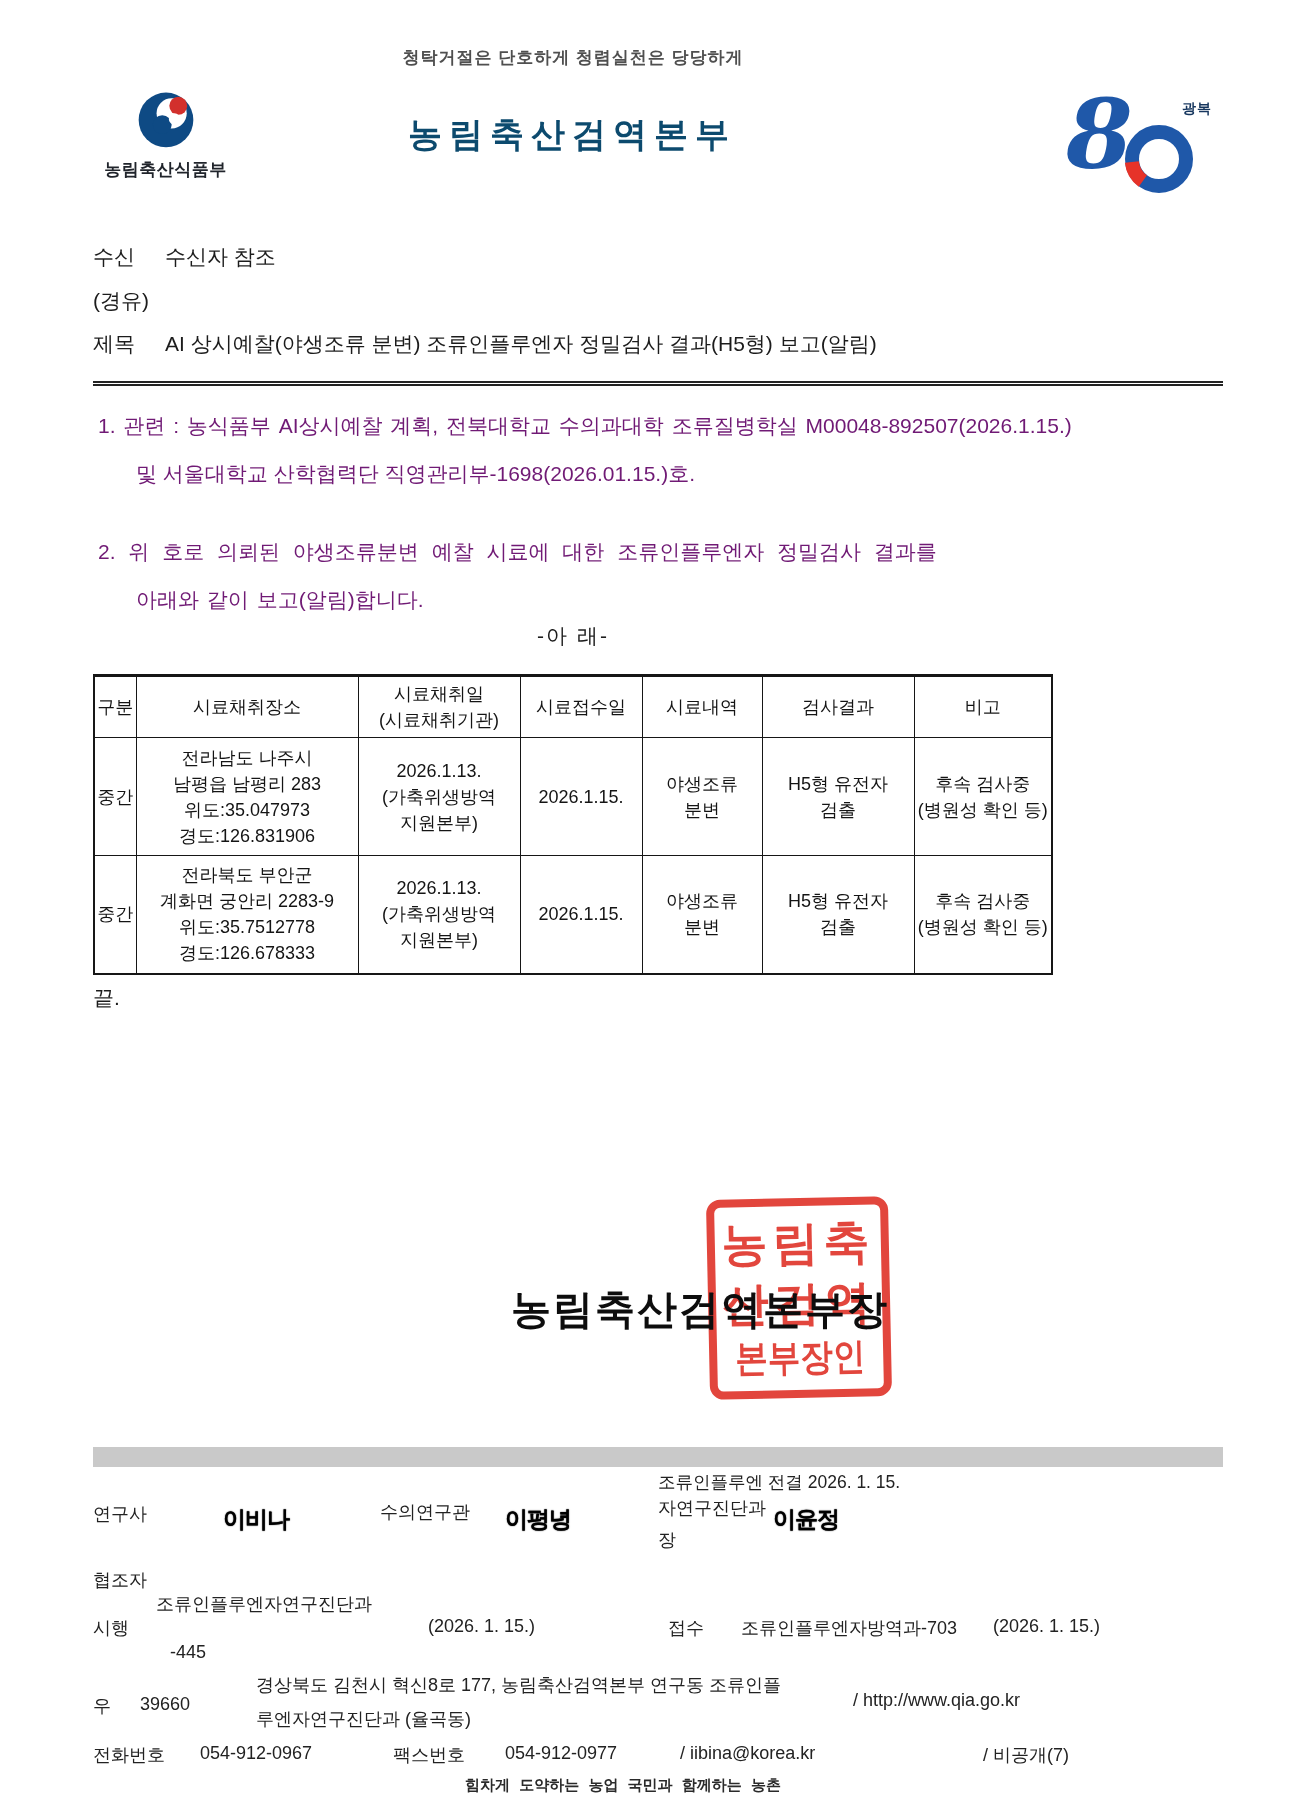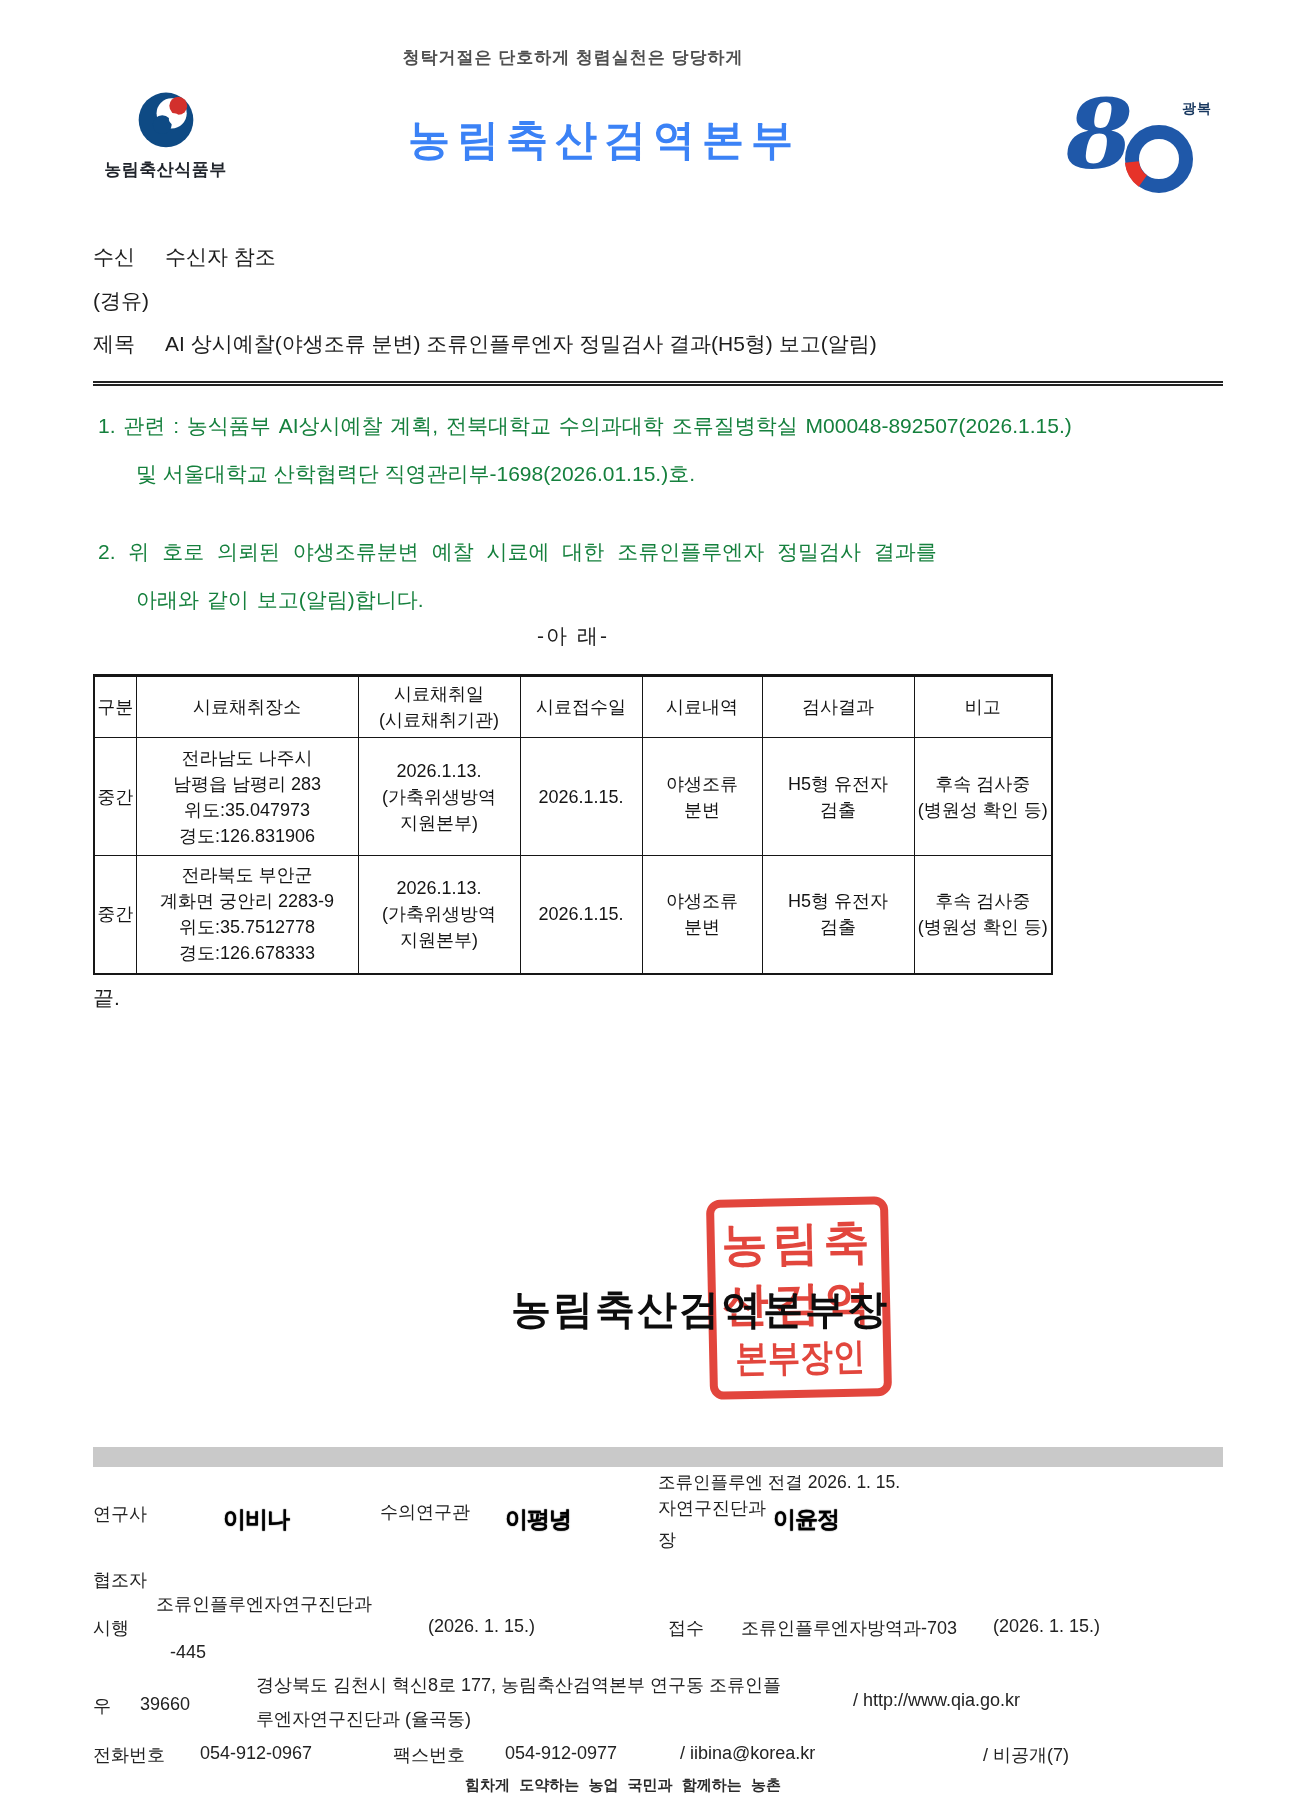--- a/index.html
+++ b/index.html
@@ -13,38 +13,38 @@
   .nowrap { white-space:nowrap; }
 
   
   .slogan-top { left:0; top:46px; width:1130px; text-align:center;
     font-size:17px; letter-spacing:1px; color:#4f4f4f; font-weight:600; }
 
   
   .ministry-logo { left:70px; top:86px; width:175px; text-align:center; }
   .ministry-logo svg { display:block; margin:0 auto; }
   .ministry-label { margin-top:6px; font-size:17px; font-weight:700; color:#20242b; letter-spacing:0.5px; }
-  .agency-title { left:400px; top:112px; font-size:42px; font-weight:900;
-    letter-spacing:7px; color:#3b82f6; }
+  .agency-title { left:400px; top:112px; font-size:34px; font-weight:900;
+    letter-spacing:7px; color:#0c4a6e; }
   .logo80 { left:1050px; top:84px; width:180px; height:120px; }
   .logo80-num { position:absolute; left:8px; top:-6px;
     font-family:"DejaVu Serif", serif; font-style:italic; font-weight:900;
     font-size:96px; color:#1f58a9; letter-spacing:-6px; }
   .logo80-label { position:absolute; left:124px; top:16px; font-size:14px;
     font-weight:800; color:#16365e; letter-spacing:1px; }
 
   
   .line-recv { left:85px; top:243px; font-size:21px; }
   .line-via  { left:85px; top:287px; font-size:21px; }
   .line-subj { left:85px; top:330px; font-size:21px; }
   .lbl-gap { display:inline-block; width:30px; }
   .rule-double { left:85px; top:381px; width:1130px; height:5px;
     border-top:2.5px solid #232323; border-bottom:2.5px solid #232323; }
 
-  .body-line { font-size:21px; color:#15803d; }
+  .body-line { font-size:21px; color:#701a75; }
   .p1l1 { left:90px;  top:412px; word-spacing:2px; }
   .p1l2 { left:128px; top:460px; }
   .p2l1 { left:90px;  top:538px; word-spacing:7px; }
   .p2l2 { left:128px; top:586px; word-spacing:2px; }
   .below-marker { left:0; top:622px; width:1130px; text-align:center;
     font-size:21px; letter-spacing:2px; }
 
   
   .tablewrap { left:85px; top:674px; }
   table.report { border-collapse:collapse; table-layout:fixed; width:958px;

